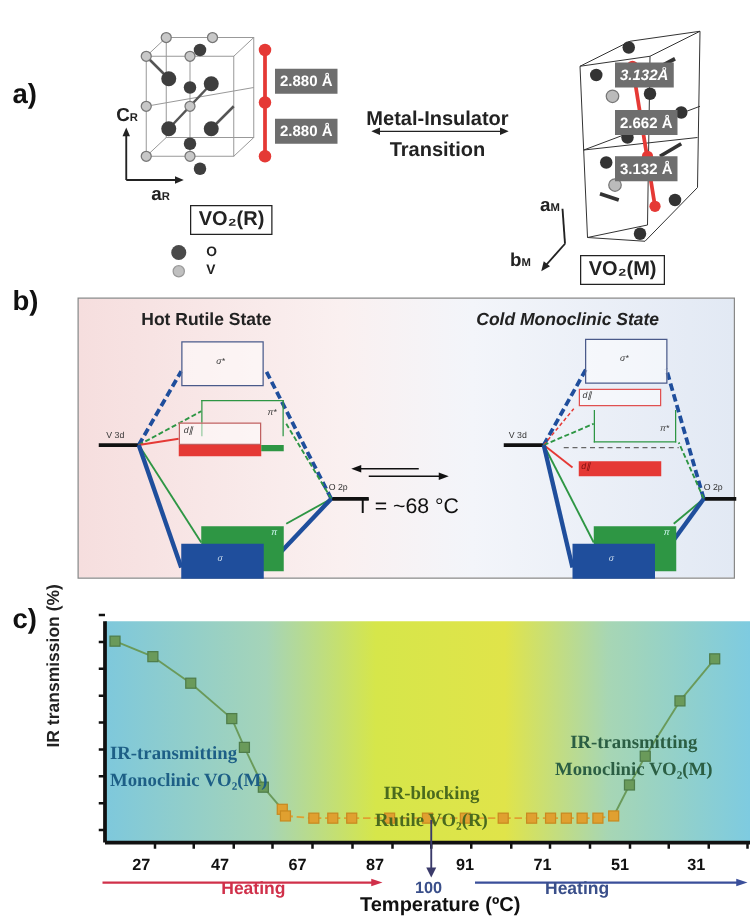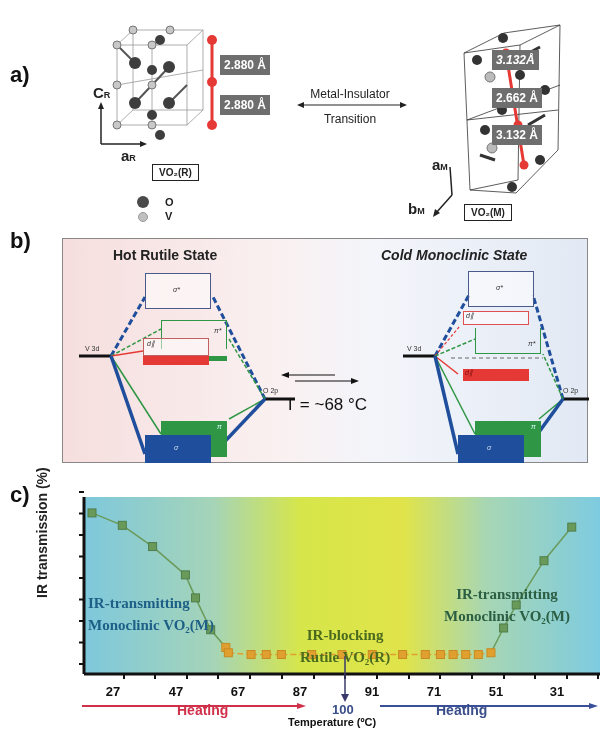--- a/index.html
+++ b/index.html
@@ -2,24 +2,24 @@
 <html><head>
 <meta charset="utf-8">
 <style>
   * { box-sizing: border-box; margin: 0; padding: 0; }
   body { width: 600px; height: 733px; background: #ffffff; font-family: "Liberation Sans", sans-serif; position: relative; overflow: hidden; color: #222; }
   .abs { position: absolute; }
   .panel-label { font-weight: bold; font-size: 22px; color: #111; }
 
   
   .len-tag { background: #6e6e6e; color: #fff; font-weight: bold; font-size: 12px; padding: 3px 4px; line-height: 14px; }
-  .phase-box { border: 1.5px solid #222; background: #fff; font-weight: bold; font-size: 10px; padding: 2px 6px; }
+  .phase-box { border: 1.5px solid #222; background: #fff; font-weight: bold; font-size: 16px; padding: 2px 6px; }
   .axis-lbl { font-weight: bold; font-size: 15px; color: #222; }
   .axis-lbl sub { font-size: 9px; vertical-align: baseline; }
-  .mit { font-weight: normal; font-size: 12px; color: #222; text-align: center; }
+  .mit { font-weight: bold; font-size: 16px; color: #222; text-align: center; }
   .legend-dot { width: 12px; height: 12px; border-radius: 50%; }
   .legend-txt { font-weight: bold; font-size: 11px; }
 
   
   #panel-b { left: 62px; top: 238px; width: 526px; height: 225px; border: 1px solid #888;
     background: linear-gradient(90deg, #f6dede 0%, #faf0f0 40%, #f3f5fa 60%, #e2e9f4 100%); }
   .state-title { font-weight: bold; font-size: 14px; color: #222; }
   .tiny { font-size: 7px; color: #333; font-style: italic; }
   .tiny-n { font-size: 7px; color: #333; }
   .tlabel { font-size: 17px; color: #111; }
@@ -356,13 +356,13 @@
   <div>Rutile VO₂(R)</div>
 </div>
 <div class="abs ann" style="left:444px;top:583px;color:#2b5e43;text-align:center;">
   <div>IR-transmitting</div>
   <div>Monoclinic VO₂(M)</div>
 </div>
 
 <div class="abs" style="left:177px;top:702px;font-size:14px;font-weight:bold;color:#d0304a;">Heating</div>
 <div class="abs" style="left:436px;top:702px;font-size:14px;font-weight:bold;color:#3a4f8a;">Heating</div>
 <div class="abs" style="left:332px;top:702px;font-size:13px;font-weight:bold;color:#3a4f8a;">100</div>
-<div class="abs" style="left:288px;top:716px;font-size:11px;font-weight:bold;color:#111;">Temperature (ºC)</div>
+<div class="abs" style="left:288px;top:716px;font-size:16px;font-weight:bold;color:#111;">Temperature (ºC)</div>
 
 </body></html>

